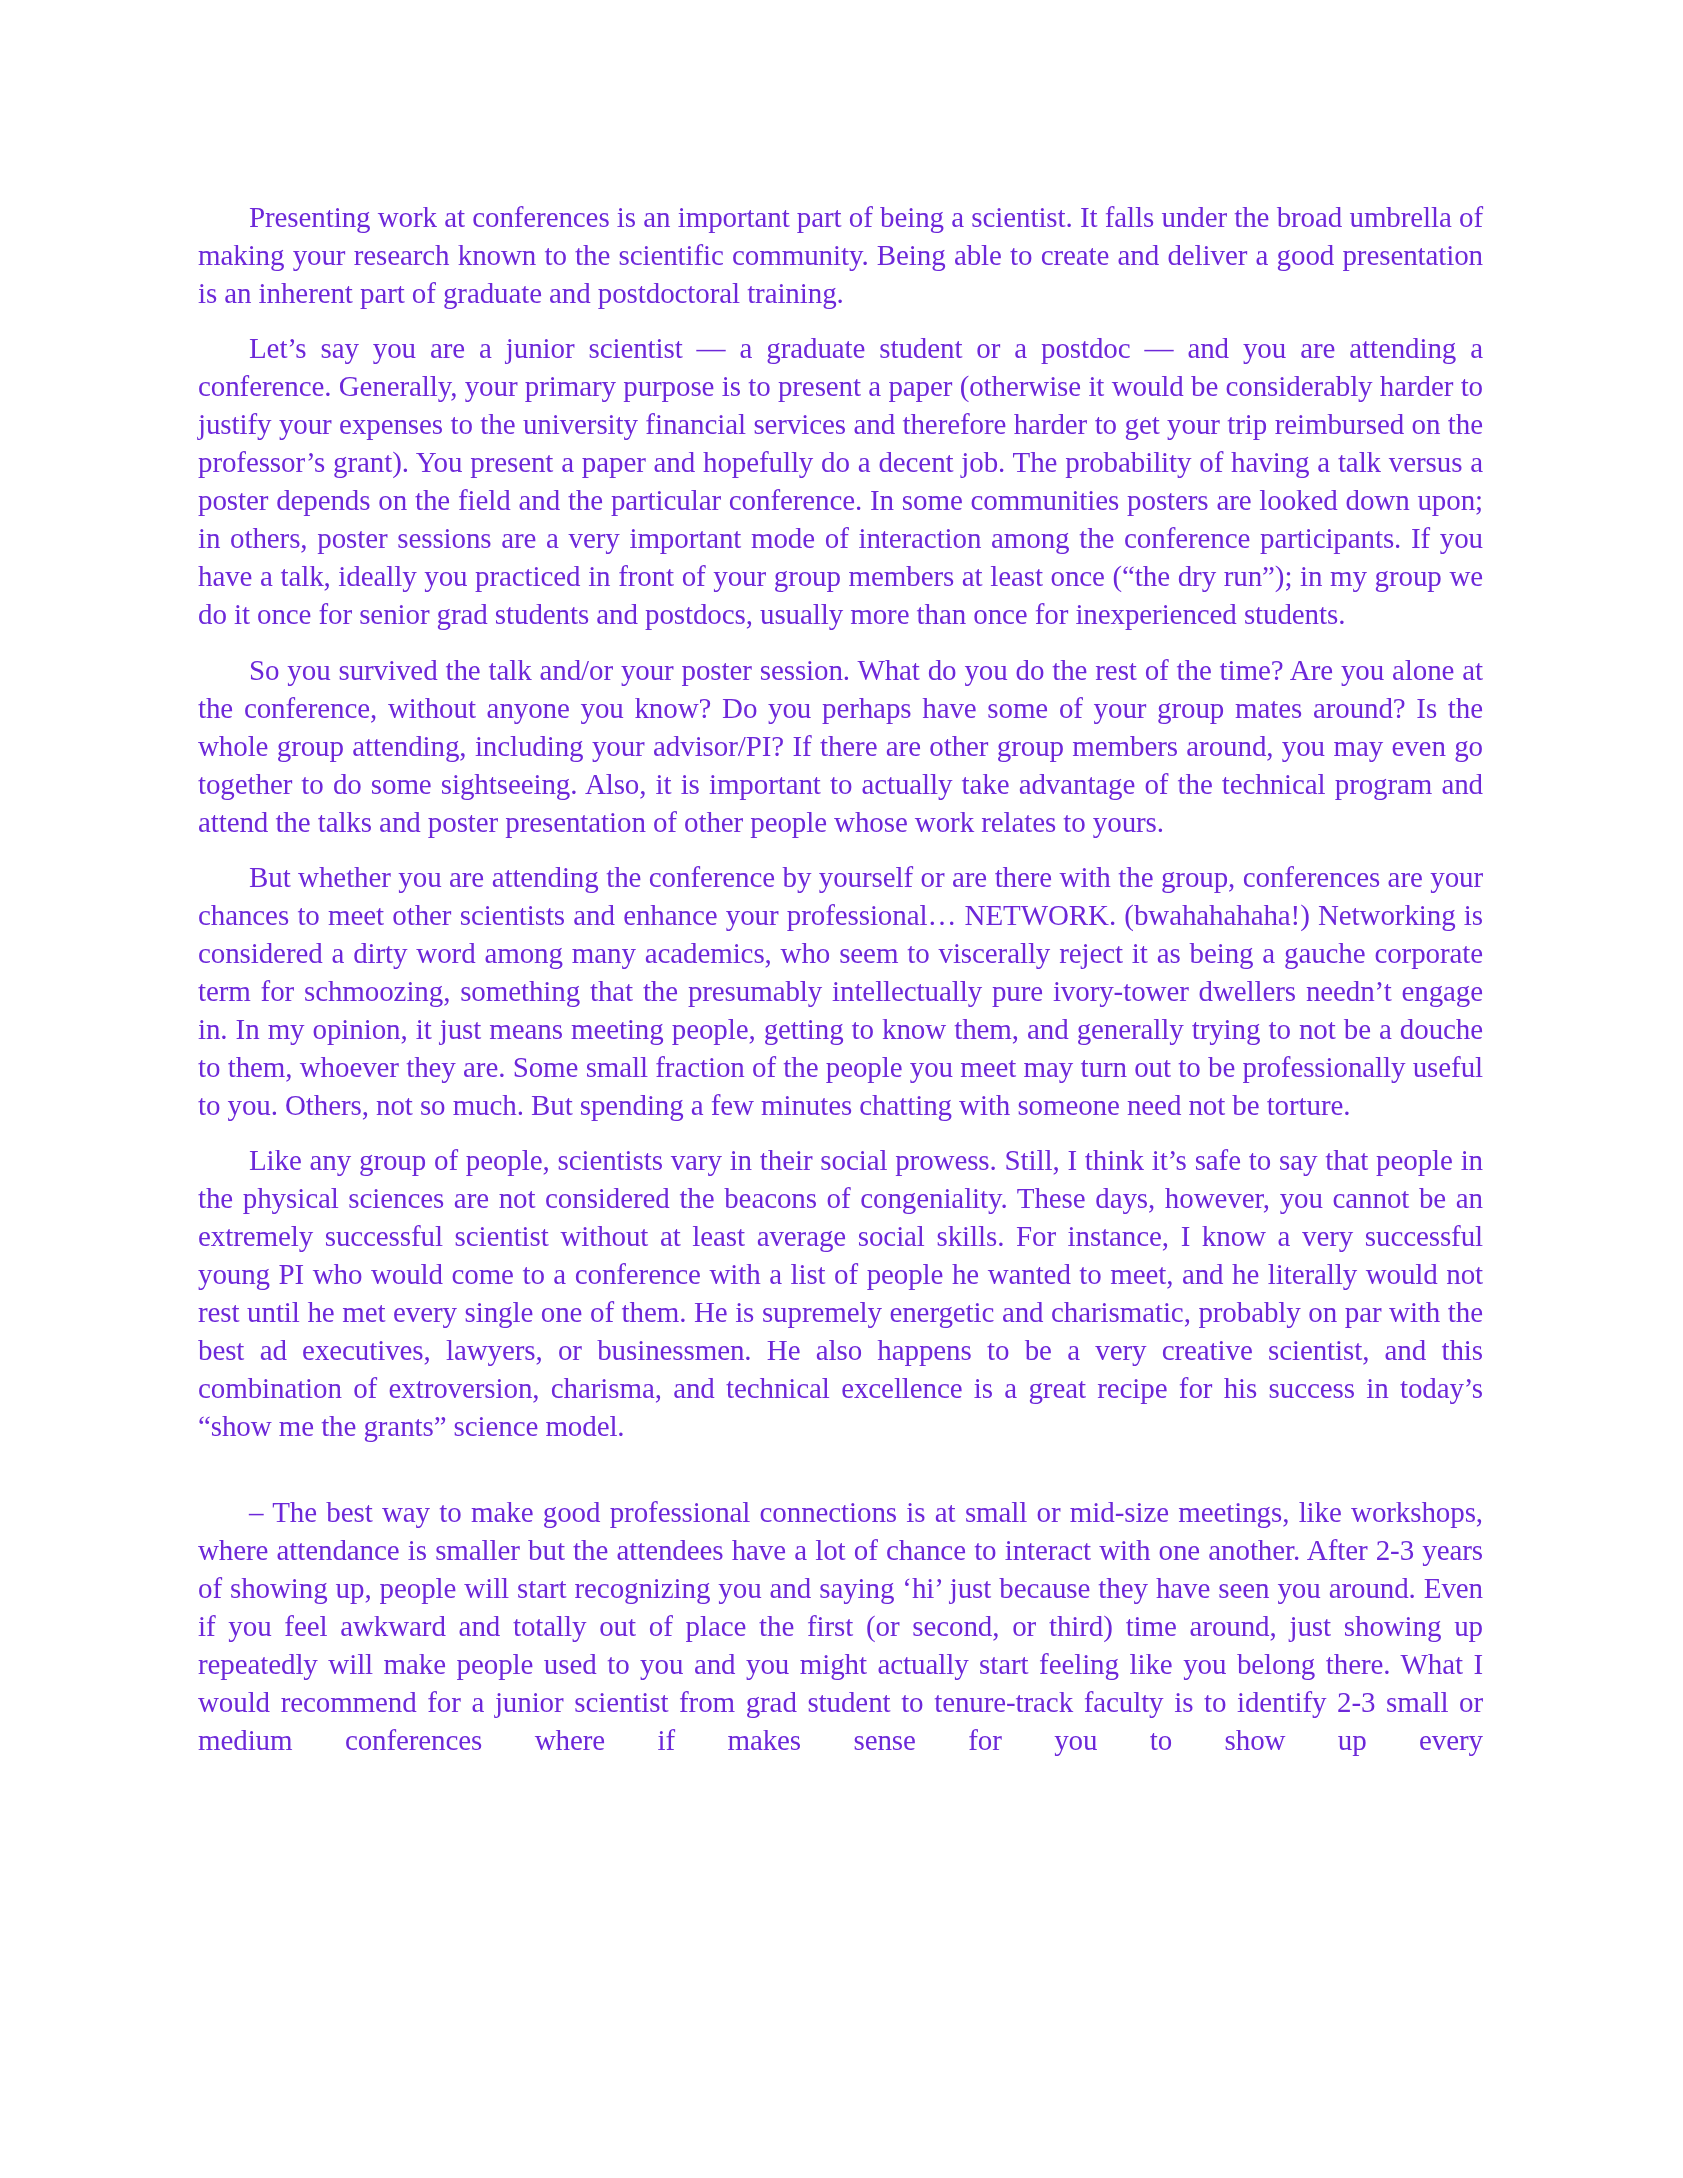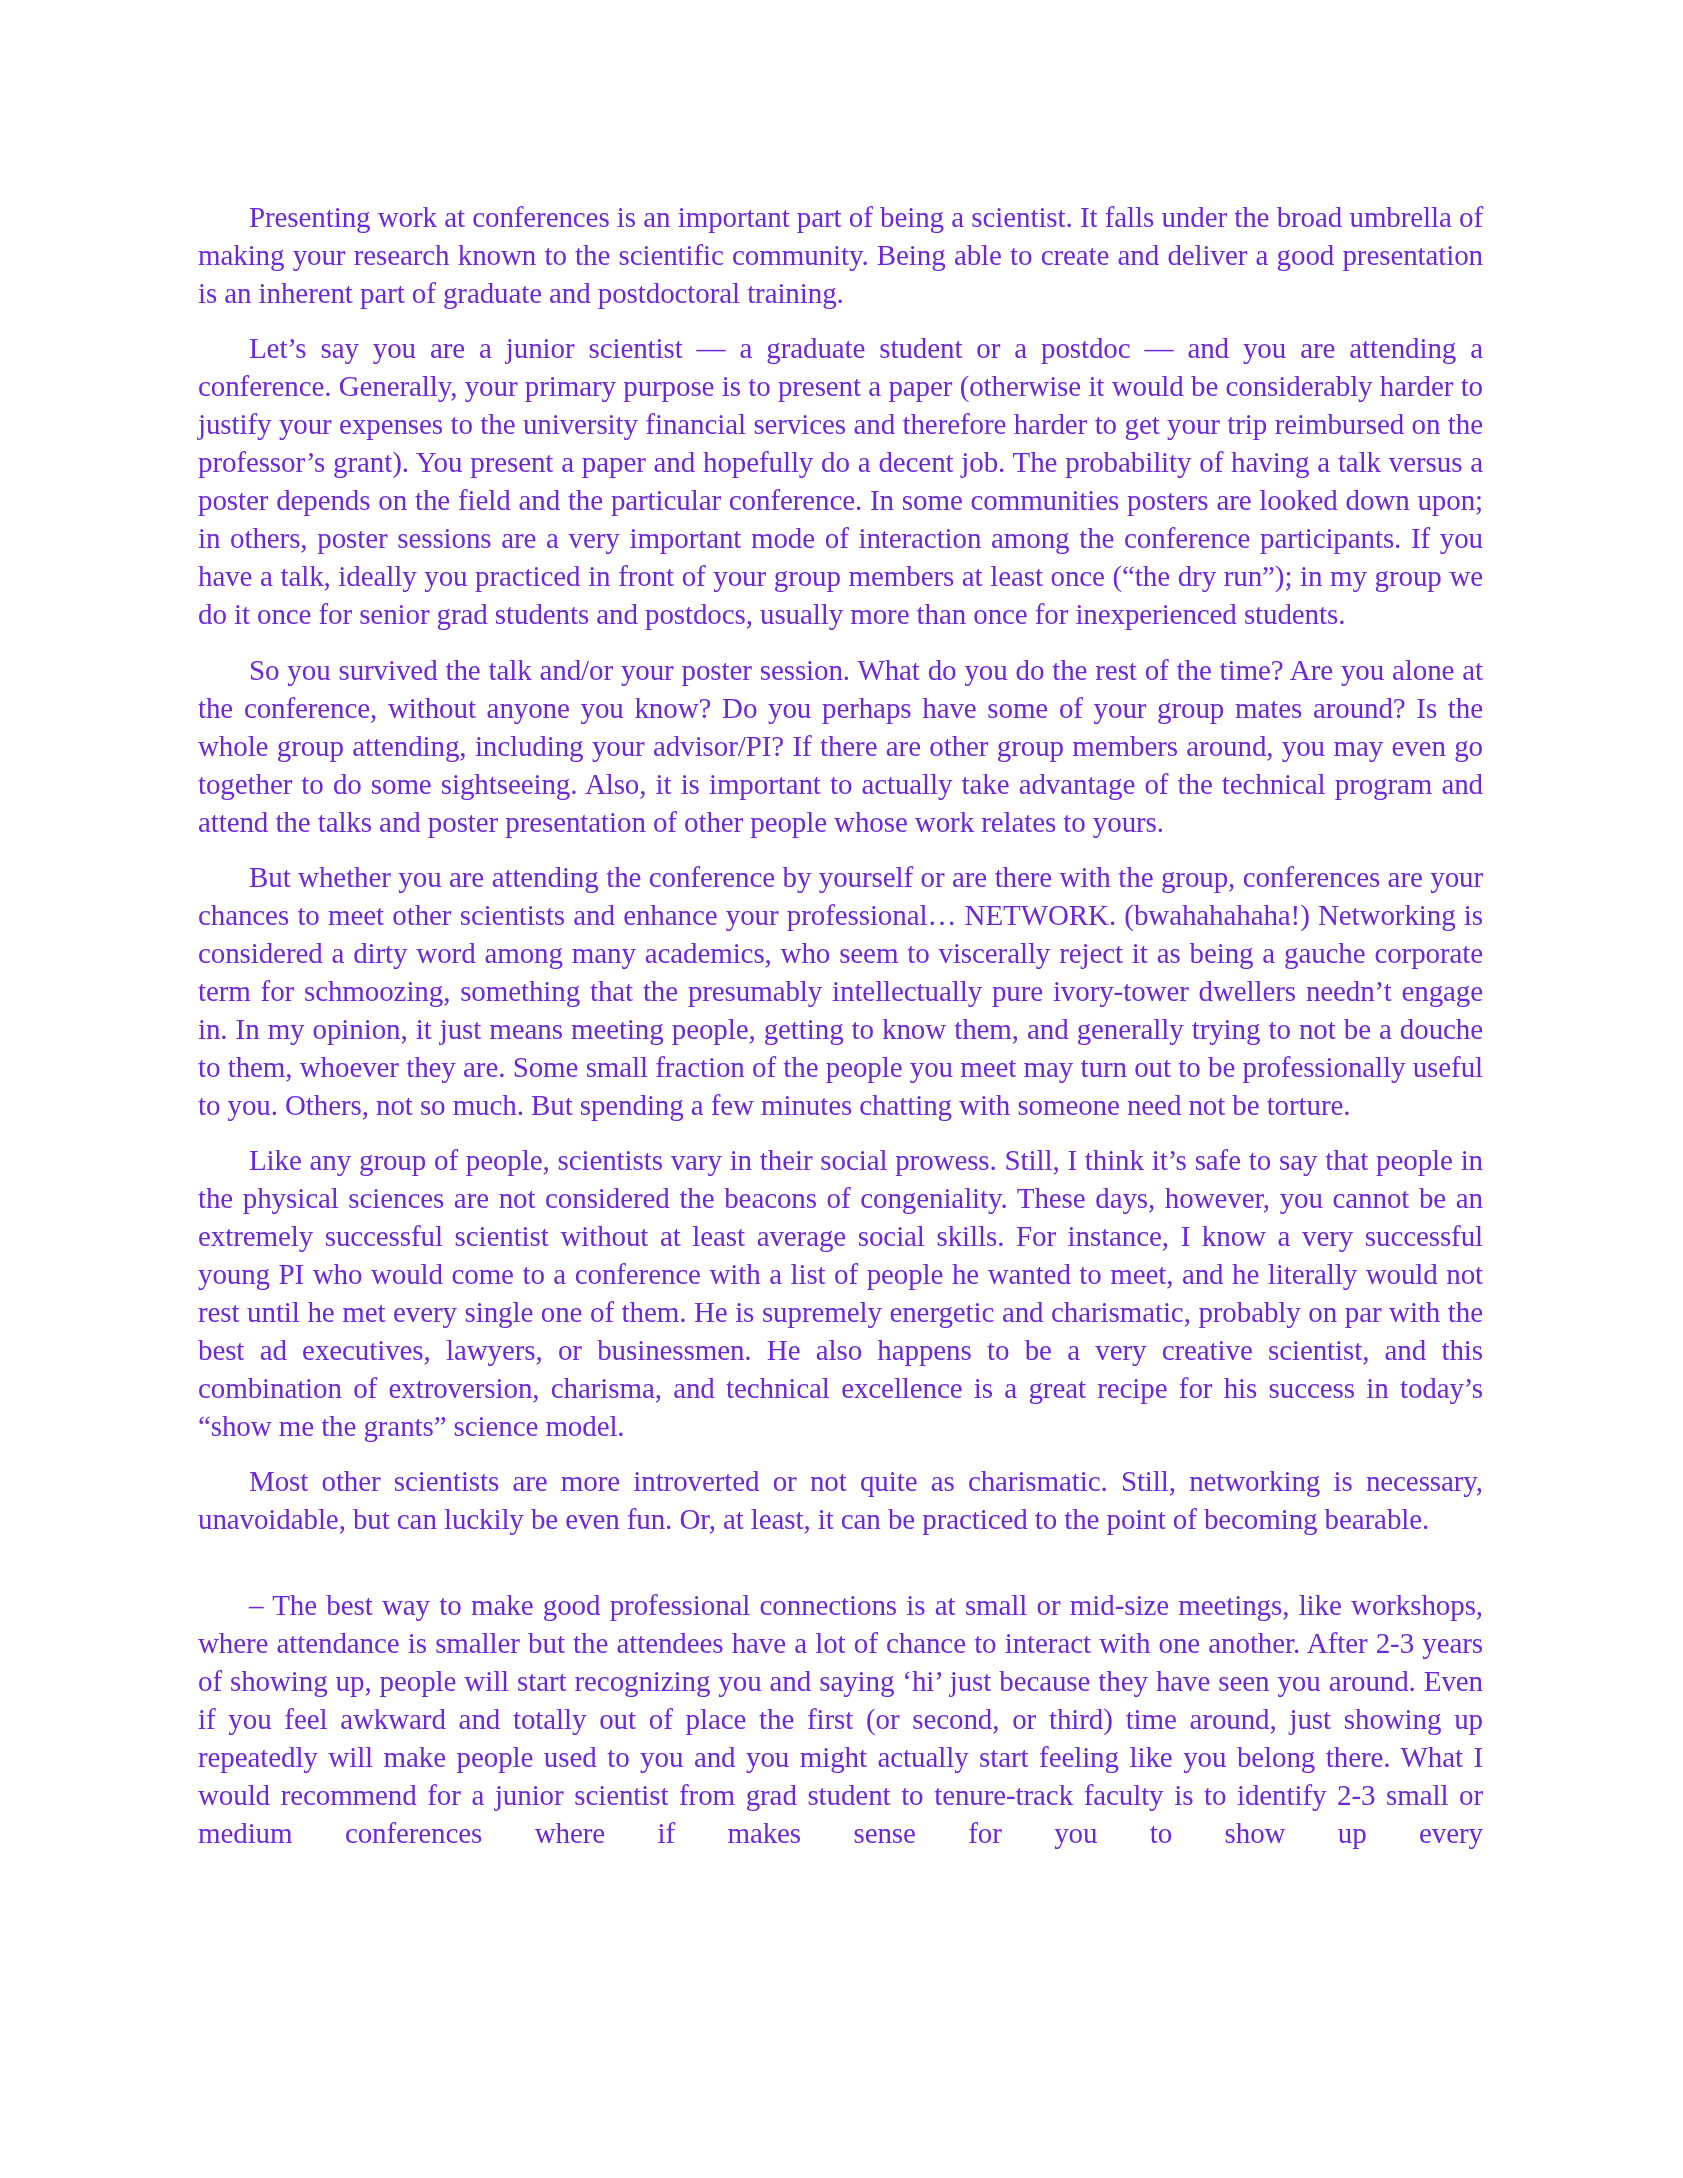--- a/index.html
+++ b/index.html
@@ -38,16 +38,15 @@
   </style>
 </head>
 <body>
 
 <div class="page">
   <p>Presenting work at conferences is an important part of being a scientist. It falls under the broad umbrella of making your research known to the scientific community. Being able to create and deliver a good presentation is an inherent part of graduate and postdoctoral training.</p>
   <p>Let’s say you are a junior scientist — a graduate student or a postdoc — and you are attending a conference. Generally, your primary purpose is to present a paper (otherwise it would be considerably harder to justify your expenses to the university financial services and therefore harder to get your trip reimbursed on the professor’s grant). You present a paper and hopefully do a decent job. The probability of having a talk versus a poster depends on the field and the particular conference. In some communities posters are looked down upon; in others, poster sessions are a very important mode of interaction among the conference participants. If you have a talk, ideally you practiced in front of your group members at least once (“the dry run”); in my group we do it once for senior grad students and postdocs, usually more than once for inexperienced students.</p>
   <p>So you survived the talk and/or your poster session. What do you do the rest of the time? Are you alone at the conference, without anyone you know? Do you perhaps have some of your group mates around? Is the whole group attending, including your advisor/PI? If there are other group members around, you may even go together to do some sightseeing. Also, it is important to actually take advantage of the technical program and attend the talks and poster presentation of other people whose work relates to yours.</p>
   <p>But whether you are attending the conference by yourself or are there with the group, conferences are your chances to meet other scientists and enhance your professional… NETWORK. (bwahahahaha!) Networking is considered a dirty word among many academics, who seem to viscerally reject it as being a gauche corporate term for schmoozing, something that the presumably intellectually pure ivory-tower dwellers needn’t engage in. In my opinion, it just means meeting people, getting to know them, and generally trying to not be a douche to them, whoever they are. Some small fraction of the people you meet may turn out to be professionally useful to you. Others, not so much. But spending a few minutes chatting with someone need not be torture.</p>
   <p>Like any group of people, scientists vary in their social prowess. Still, I think it’s safe to say that people in the physical sciences are not considered the beacons of congeniality. These days, however, you cannot be an extremely successful scientist without at least average social skills. For instance, I know a very successful young PI who would come to a conference with a list of people he wanted to meet, and he literally would not rest until he met every single one of them. He is supremely energetic and charismatic, probably on par with the best ad executives, lawyers, or businessmen. He also happens to be a very creative scientist, and this combination of extroversion, charisma, and technical excellence is a great recipe for his success in today’s “show me the grants” science model.</p>
-  <p>Most other scientists are more introverted or not quite as charismatic. Still, networking is necessary, unavoidable, but can luckily be even fun. Or, at least, it can be practiced to the point of becoming bearable.</p>
   <p>– The best way to make good professional connections is at small or mid-size meetings, like workshops, where attendance is smaller but the attendees have a lot of chance to interact with one another. After 2-3 years of showing up, people will start recognizing you and saying ‘hi’ just because they have seen you around. Even if you feel awkward and totally out of place the first (or second, or third) time around, just showing up repeatedly will make people used to you and you might actually start feeling like you belong there. What I would recommend for a junior scientist from grad student to tenure-track faculty is to identify 2-3 small or medium conferences where if makes sense for you to show up every</p>
 </div>
 
 
 </body></html>

